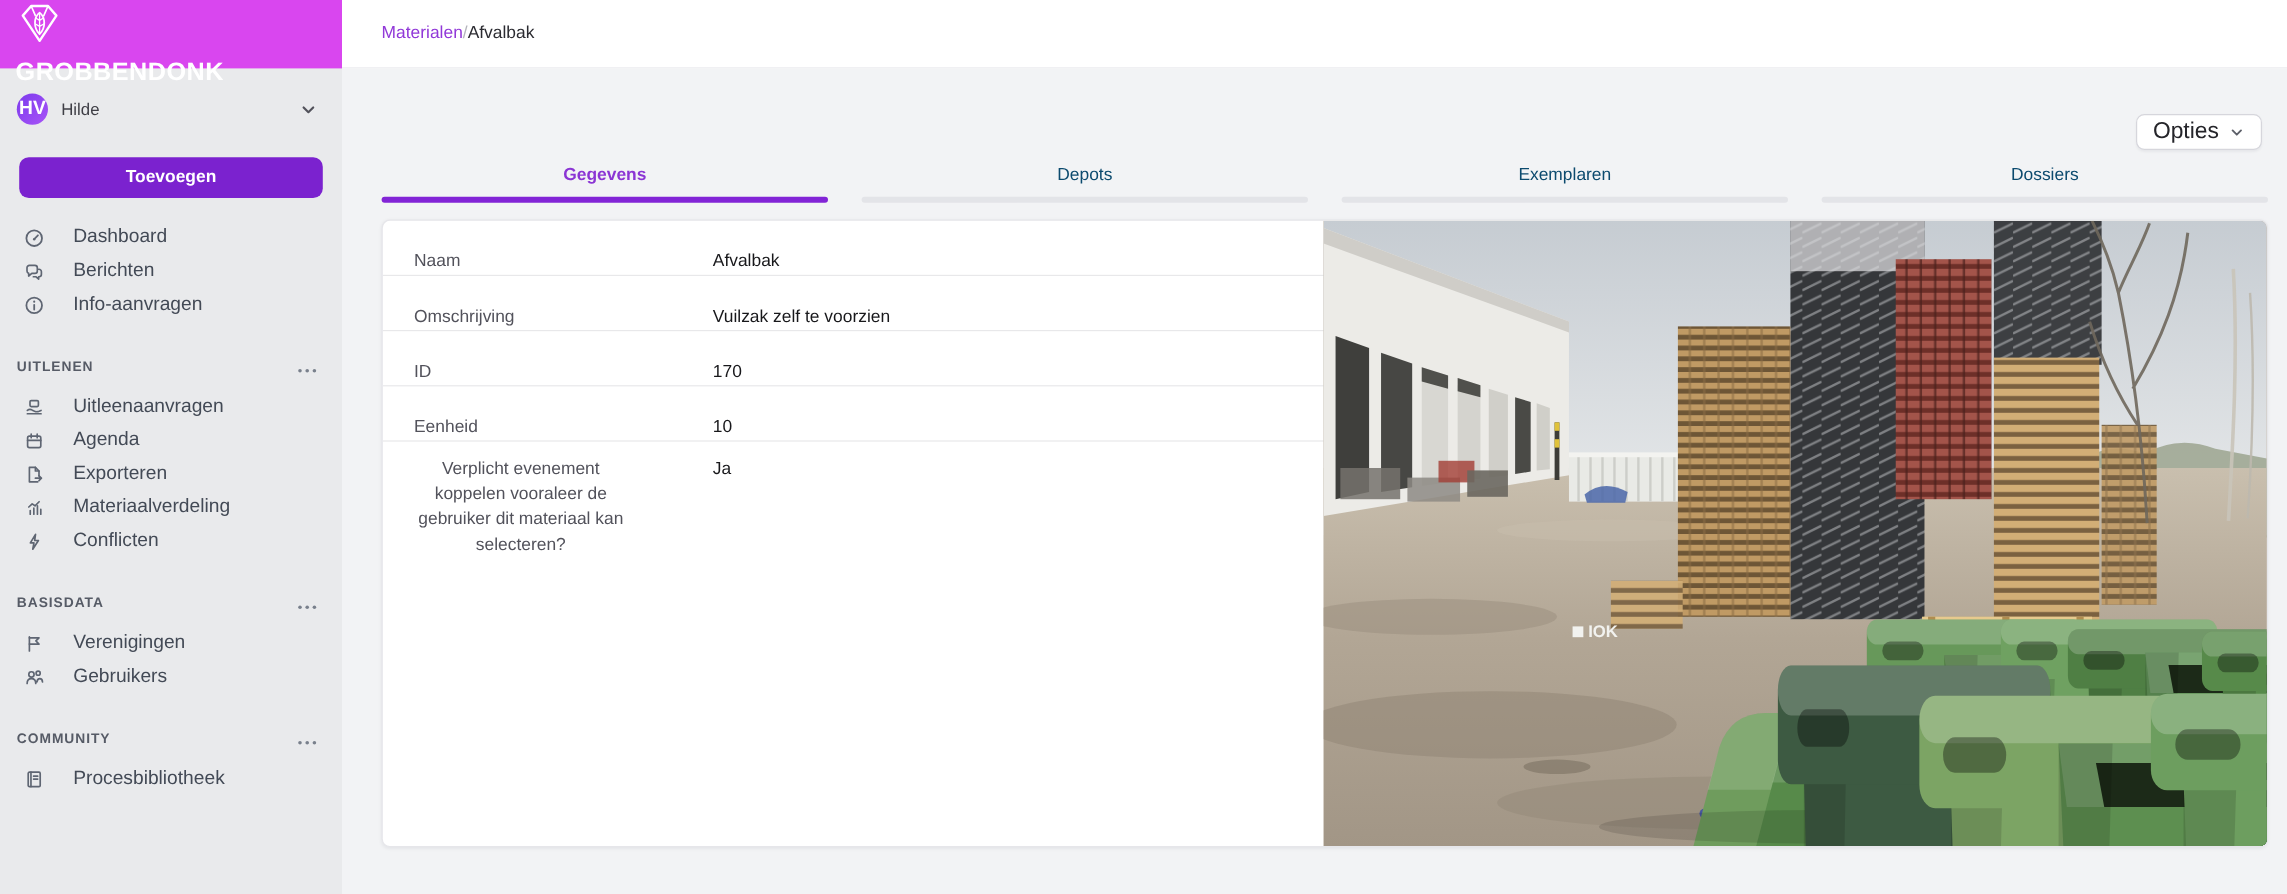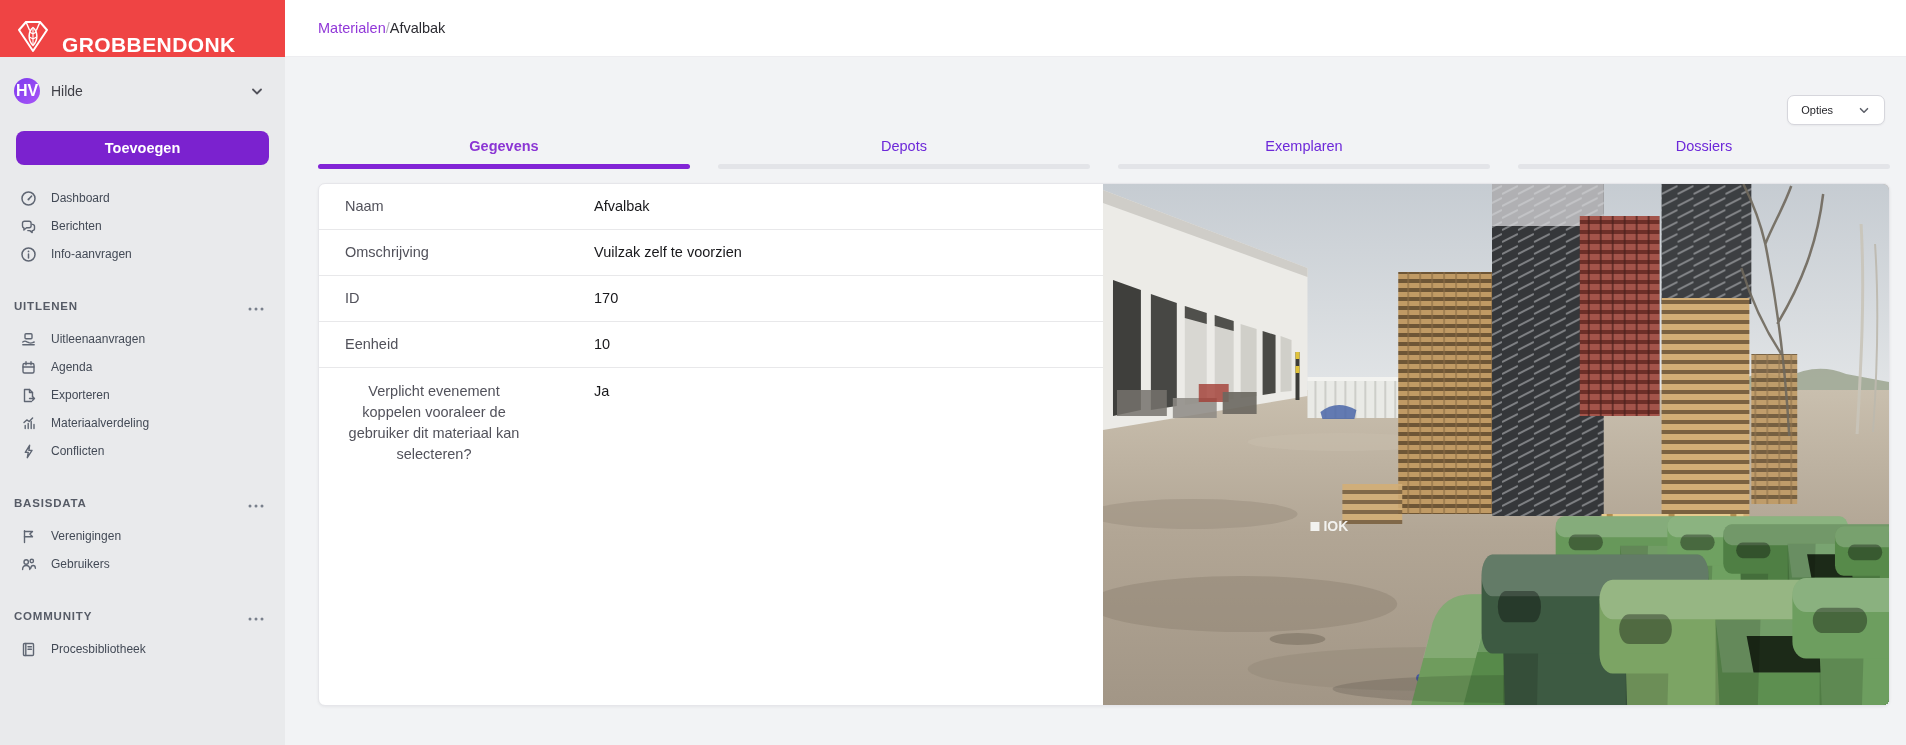--- a/index.html
+++ b/index.html
@@ -12,50 +12,50 @@
 
   
   .topbar { position:absolute; left:285px; top:0; right:0; height:57px; background:#fff; border-bottom:1px solid #ededf0; display:flex; align-items:center; padding-left:33px; }
   .crumb { display:flex; align-items:center; font-size:14.5px; }
   .crumb-link { color:#9138d8; cursor:pointer; }
   .crumb-sep { color:#b4b4bc; }
   .crumb-cur { color:#2b2b31; }
 
   
   .sidebar { position:absolute; left:0; top:0; width:285px; height:745px; background:#e9eaec; }
-  .brandbar { height:57px; background:#ef4444; display:flex; align-items:flex-end; gap:9px; padding-left:13px; }
+  .brandbar { height:57px; background:#d946ef; display:flex; align-items:flex-start; gap:9px; padding-left:13px;flex-direction:column; }
   .brand-name { color:#fff; font-weight:700; font-size:21px; letter-spacing:.4px; }
   .side-user { display:flex; align-items:center; padding:21px 20px 0 14px; cursor:pointer; }
   .avatar { width:26px; height:26px; border-radius:50%; background:linear-gradient(135deg,#7c3aed,#a855f7); color:#fff; font-size:16px; font-weight:700; display:flex; align-items:center; justify-content:center; }
   .user-name { margin-left:11px; font-size:14px; color:#3f3f46; }
   .user-chev { margin-left:auto; color:#52525b; }
   .add-btn { display:block; margin:27px 16px 0; width:253px; height:34px; background:#7b22cf; color:#fff; border:none; border-radius:8px; font-family:inherit; font-size:14.5px; font-weight:700; cursor:pointer; }
   .nav { margin-top:19px; }
-  .nav-item { display:flex; align-items:center; gap:14px; height:28px; padding:0 16px 0 20px; font-size:12px; color:#434a56; cursor:pointer; }
+  .nav-item { display:flex; align-items:center; gap:24px; height:28px; padding:0 16px 0 20px; font-size:16px; color:#434a56; cursor:pointer; }
   .nav-item .ic { color:#5f6673; flex:none; display:flex; }
   .section { margin-top:26px; }
   .sec-head { display:flex; align-items:flex-end; height:18px; padding:0 20px 0 14px; font-size:11.5px; font-weight:700; letter-spacing:.8px; color:#565b66; }
   .sec-dots { margin-left:auto; color:#79808c; cursor:pointer; display:flex; }
   .sec-items { margin-top:13px; }
 
   
   .tabs { position:absolute; left:318px; top:131px; width:1572px; height:38px; display:flex;gap:28px; }
-  .tab { flex:1; position:relative; text-align:center; font-size:14.5px; color:#6d28d9; padding-top:7px; cursor:pointer; }
+  .tab { flex:1; position:relative; text-align:center; font-size:14.5px; color:#0c4a6e; padding-top:7px; cursor:pointer; }
   .tab::after { content:""; position:absolute; left:0; right:0; bottom:0; height:5px; border-radius:3px; background:#e3e4e8; }
   .tab.active { color:#8b35d4; font-weight:700; }
   .tab.active::after { background:#8224d6; }
 
   
-  .opt-btn { position:absolute; right:21px; top:95px; height:30px; padding:0 13px; background:#fff; border:1px solid #d6d6dc; border-radius:7px; display:flex; align-items:center; gap:24px; font-family:inherit; font-size:11px; color:#25252a; cursor:pointer; box-shadow:0 1px 2px rgba(16,24,40,.05); }
+  .opt-btn { position:absolute; right:21px; top:95px; height:30px; padding:0 13px; background:#fff; border:1px solid #d6d6dc; border-radius:7px; display:flex; align-items:center; gap:8px; font-family:inherit; font-size:19px; color:#25252a; cursor:pointer; box-shadow:0 1px 2px rgba(16,24,40,.05); }
   .opt-btn .chev { color:#5d6069; display:flex; }
 
   
   .card { position:absolute; left:318px; top:183px; width:1572px; height:523px; background:#fff; border:1px solid #e6e6ea; border-radius:7px; box-shadow:0 1px 3px rgba(16,24,40,.06); display:flex; overflow:hidden; }
   .details { width:784px; flex:none; }
-  .drow { display:flex; align-items:center; min-height:46px; padding-left:26px; border-bottom:1px solid #e8e8ea; }
+  .drow { display:flex; align-items:flex-end; min-height:46px; padding-left:26px; border-bottom:1px solid #e8e8ea; }
   .drow.tall { align-items:flex-start; padding-top:13px; padding-bottom:14px; border-bottom:none;text-align:center; }
   .dlabel { width:249px; flex:none; font-size:14.5px; color:#52525b; line-height:21px; }
   .drow.tall .dlabel span { display:block; max-width:178px; }
   .dvalue { font-size:14.5px; color:#18181b; line-height:21px; }
   .photo { flex:1; position:relative; background:#b2a695; }
   .photo svg { width:100%; height:100%; }
 </style>
 </head>
 <body>
 

